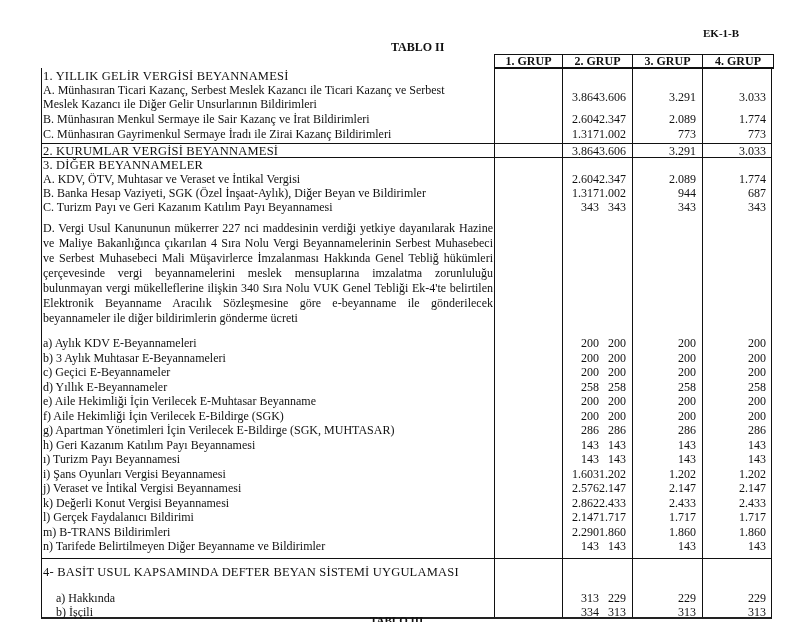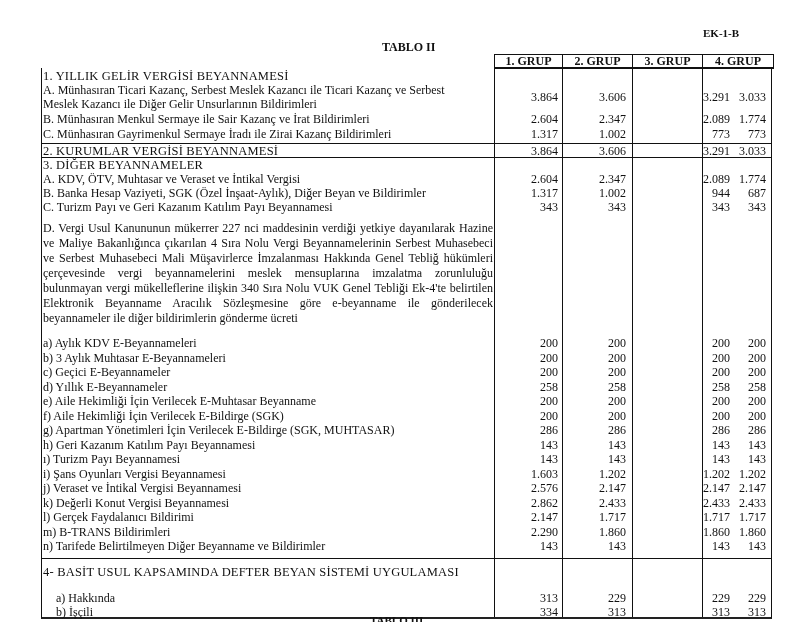--- a/index.html
+++ b/index.html
@@ -1,35 +1,35 @@
 <!DOCTYPE html>
 <html><head>
 <meta charset="utf-8">
 <style>
   html, body { margin: 0; padding: 0; background: #ffffff; }
   body { width: 806px; height: 622px; position: relative; overflow: hidden;
          font-family: "Liberation Serif", serif; color: #111; }
   .ek { position: absolute; left: 703px; top: 27px; font-size: 11px; font-weight: bold; }
-  .tablo { position: absolute; left: 382px; top: 40px; font-size: 12px; font-weight: bold; }
+  .tablo { position: absolute; left: 391px; top: 40px; font-size: 12px; font-weight: bold; }
   .hdr { position: absolute; top: 54px; left: 494px; height: 14px; display: flex;
          border: 1.5px solid #111; border-bottom: 2px solid #111; box-sizing: border-box; height: 15px; }
   .hdr div { font-size: 12px; font-weight: bold; text-align: center; line-height: 12px;
              box-sizing: border-box; border-right: 1.5px solid #111; }
   .hdr div:last-child { border-right: none; }
   .tbl { position: absolute; left: 41px; top: 68px; width: 731px; height: 551px;
          border-left: 1.5px solid #111; border-right: 1.5px solid #111; border-bottom: 2px solid #222;
          box-sizing: border-box; }
   .vline { position: absolute; top: 0; bottom: 0; width: 0; border-left: 1.5px solid #111; }
   .hline { position: absolute; left: 0; right: 0; height: 0; border-top: 1.5px solid #111; }
   .row { position: absolute; left: 0; right: 0; height: 14px; font-size: 12px; line-height: 14px; }
   .row .lbl { position: absolute; left: 1px; white-space: nowrap; }
   .row .lbl.b { font-weight: normal; font-size: 12.5px; letter-spacing: 0.2px; }
   .row .lbl.ind { left: 14px; }
   .row .v { position: absolute; text-align: right; width: 64px; }
-  .v1 { left: 452px; } .v2 { left: 520px; } .v3 { left: 590px; margin-left: 34px; } .v4 { left: 660px; }
+  .v1 { left: 452px; padding-left: 41px; } .v2 { left: 520px; } .v3 { left: 590px; } .v4 { left: 660px; }
   .para { position: absolute; left: 1px; top: 153px; width: 450px; font-size: 12px; line-height: 15px;
           text-align: justify; }
   .bottomtxt { position: absolute; left: 370px; top: 614px; font-size: 11px; font-weight: bold; }
 </style>
 </head>
 <body>
 
 <div class="ek">EK-1-B</div>
 <div class="tablo">TABLO II</div>
 

